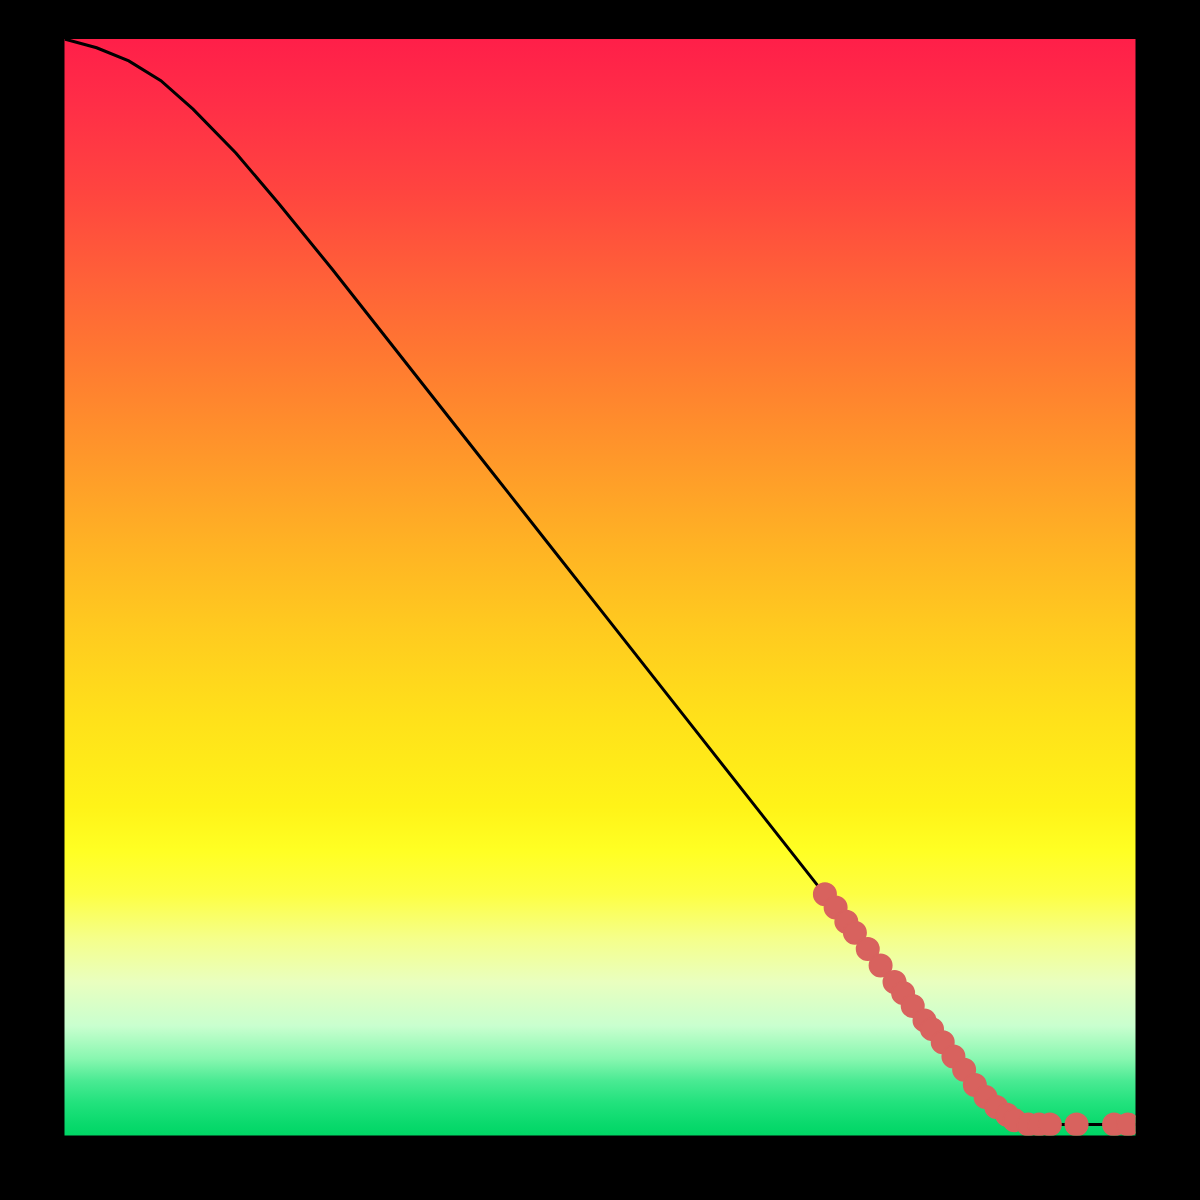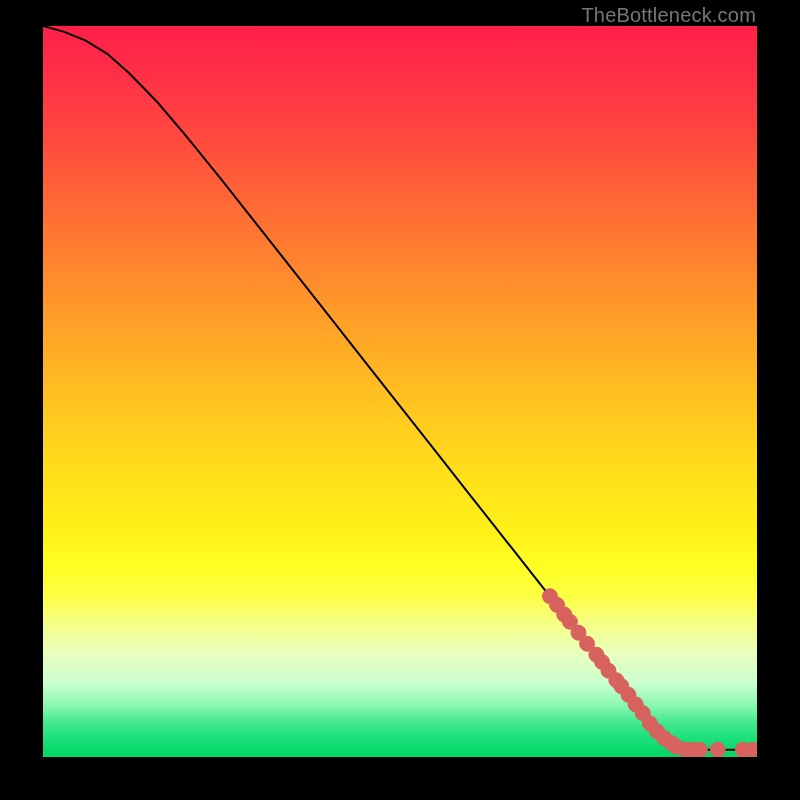--- a/index.html
+++ b/index.html
@@ -66,21 +66,20 @@
     font-family: Arial, Helvetica, sans-serif;
     font-size: 20px;
     color: #76777a;
     letter-spacing: 0.2px;
   }
 </style>
 </head>
 <body>
 
 <div class="chart-outer">
-  <div class="watermark">TheBottleneck.com</div>
   <div class="plot-area">
     <div class="gradient-bg"></div>
     <svg class="line-layer" viewBox="0 0 714 731" preserveAspectRatio="none">
       <path id="curve-path" fill="none" stroke-width="2" d="M0.00 0.00 L21.42 5.85 L42.84 14.62 L64.26 27.78 L85.68 46.78 L114.24 76.02 L142.80 109.65 L178.50 153.51 L214.20 198.83 L249.90 244.15 L285.60 289.48 L321.30 334.80 L357.00 380.12 L392.70 425.44 L428.40 470.76 L464.10 516.09 L499.80 561.41 L535.50 606.73 L571.20 652.05 L606.90 697.37 L628.32 716.38 L642.60 722.23 L656.88 723.69 L671.16 723.69 L685.44 723.69 L699.72 723.69 L714.00 723.69" stroke="#000000"></path>
     </svg>
     <svg class="points-layer" viewBox="0 0 714 731" preserveAspectRatio="none">
       <g id="points-group">
           <circle cx="506.94" cy="570.18" r="7.5" fill="#d8625e" stroke="#d8625e"></circle>
           <circle cx="514.08" cy="578.95" r="7.5" fill="#d8625e" stroke="#d8625e"></circle>
           <circle cx="521.22" cy="588.45" r="7.5" fill="#d8625e" stroke="#d8625e"></circle>

